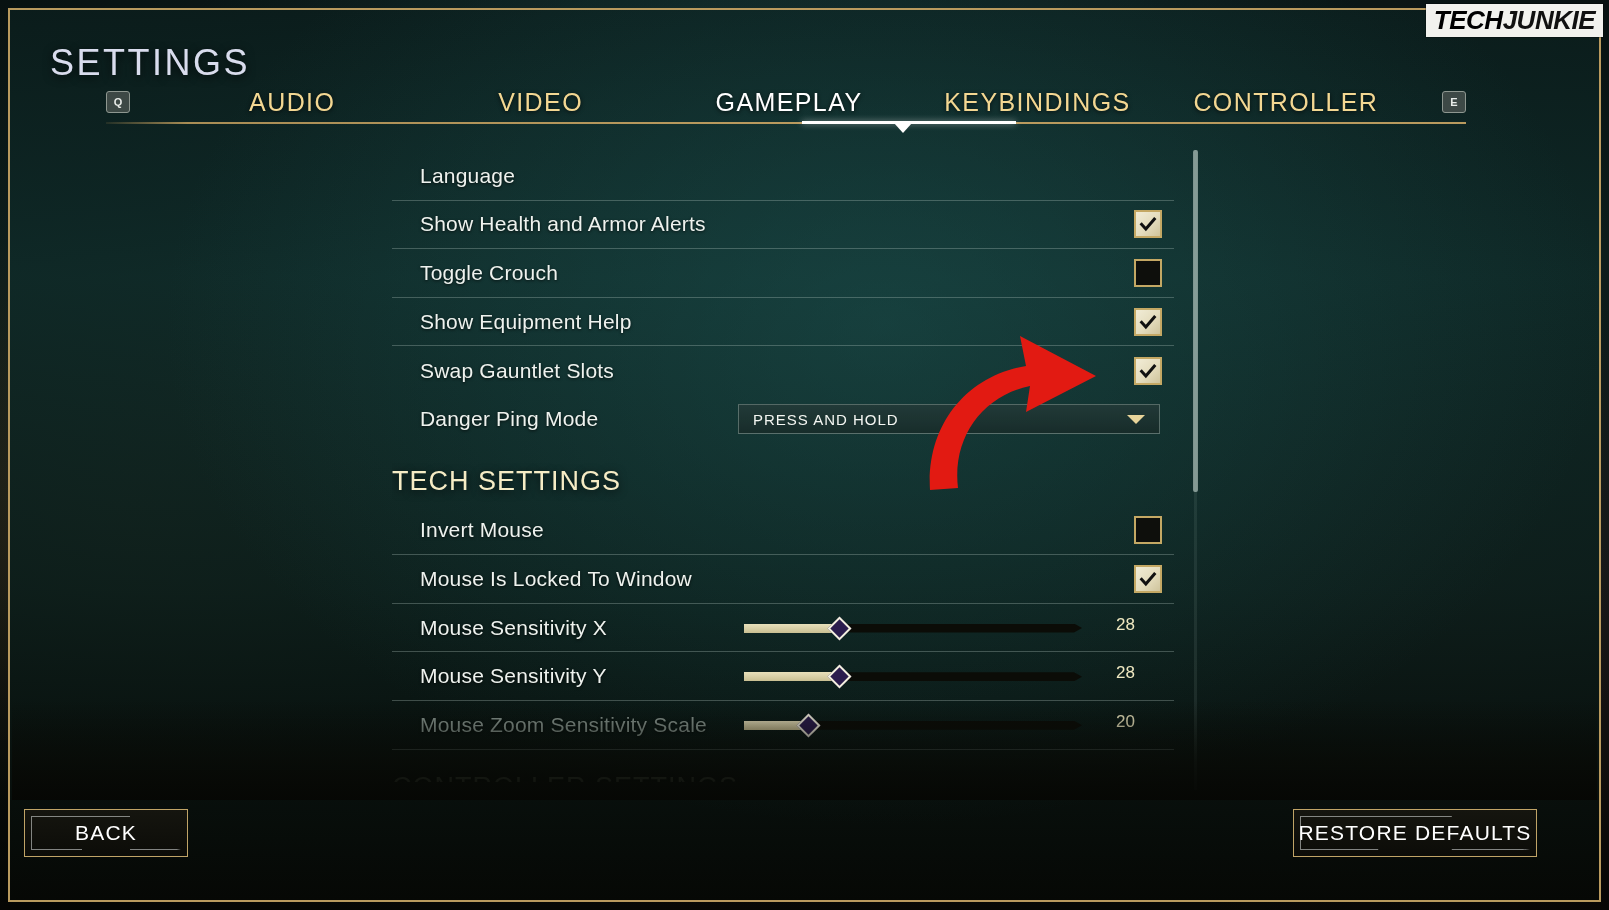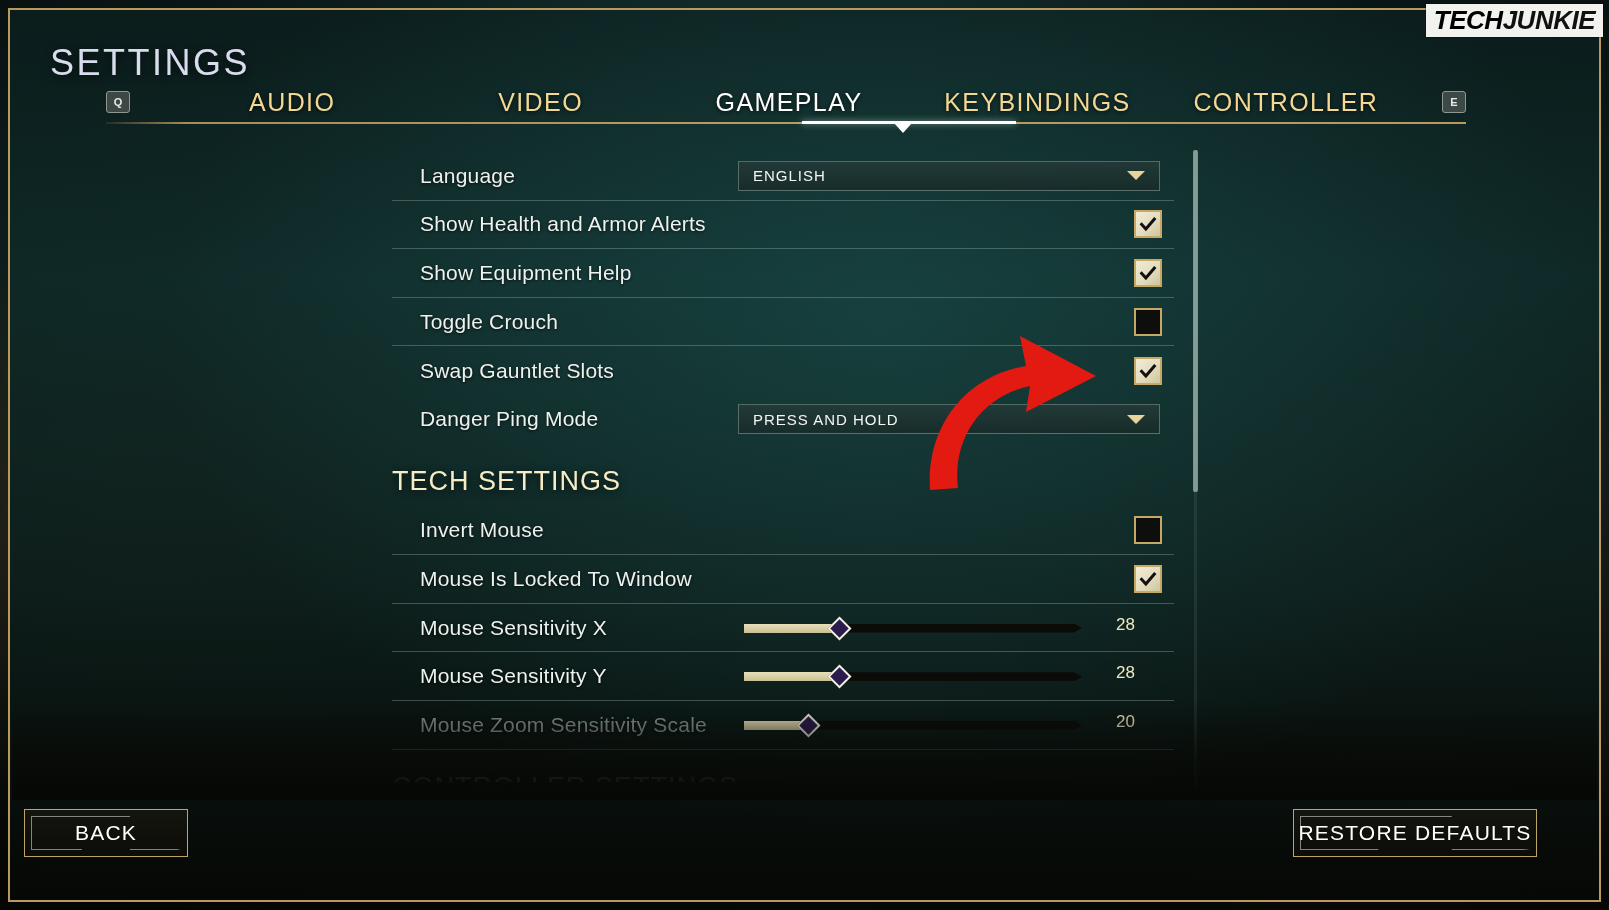--- a/index.html
+++ b/index.html
@@ -249,48 +249,44 @@
   </div>
   <div id="tabline"></div>
   <div id="tabline-active"></div>
   <div id="tabcaret"></div>
 </div>
 
 <div id="content">
 
   <div class="row">
     <div class="row-label">Language</div>
-    <div class="dropdown">
-      <div class="dd-val">ENGLISH</div>
-      <div class="dd-arrow"></div>
-    </div>
   </div>
 
   <div class="row">
     <div class="row-label">Show Health and Armor Alerts</div>
     <div class="checkbox on">
       <svg class="ck" viewBox="0 0 20 20">
           <path d="M3 10.5 L7.6 15.5 L17 4.5" stroke="#111" stroke-width="3.4" fill="none" stroke-linecap="square"></path>
         </svg>
     </div>
   </div>
 
   <div class="row">
+    <div class="row-label">Toggle Crouch</div>
+    <div class="checkbox">
+      
+    </div>
+  </div>
+
+  <div class="row">
     <div class="row-label">Show Equipment Help</div>
     <div class="checkbox on">
       <svg class="ck" viewBox="0 0 20 20">
           <path d="M3 10.5 L7.6 15.5 L17 4.5" stroke="#111" stroke-width="3.4" fill="none" stroke-linecap="square"></path>
         </svg>
-    </div>
-  </div>
-
-  <div class="row">
-    <div class="row-label">Toggle Crouch</div>
-    <div class="checkbox">
-      
     </div>
   </div>
 
   <div class="row noline">
     <div class="row-label">Swap Gauntlet Slots</div>
     <div class="checkbox on">
       <svg class="ck" viewBox="0 0 20 20">
           <path d="M3 10.5 L7.6 15.5 L17 4.5" stroke="#111" stroke-width="3.4" fill="none" stroke-linecap="square"></path>
         </svg>
     </div>

